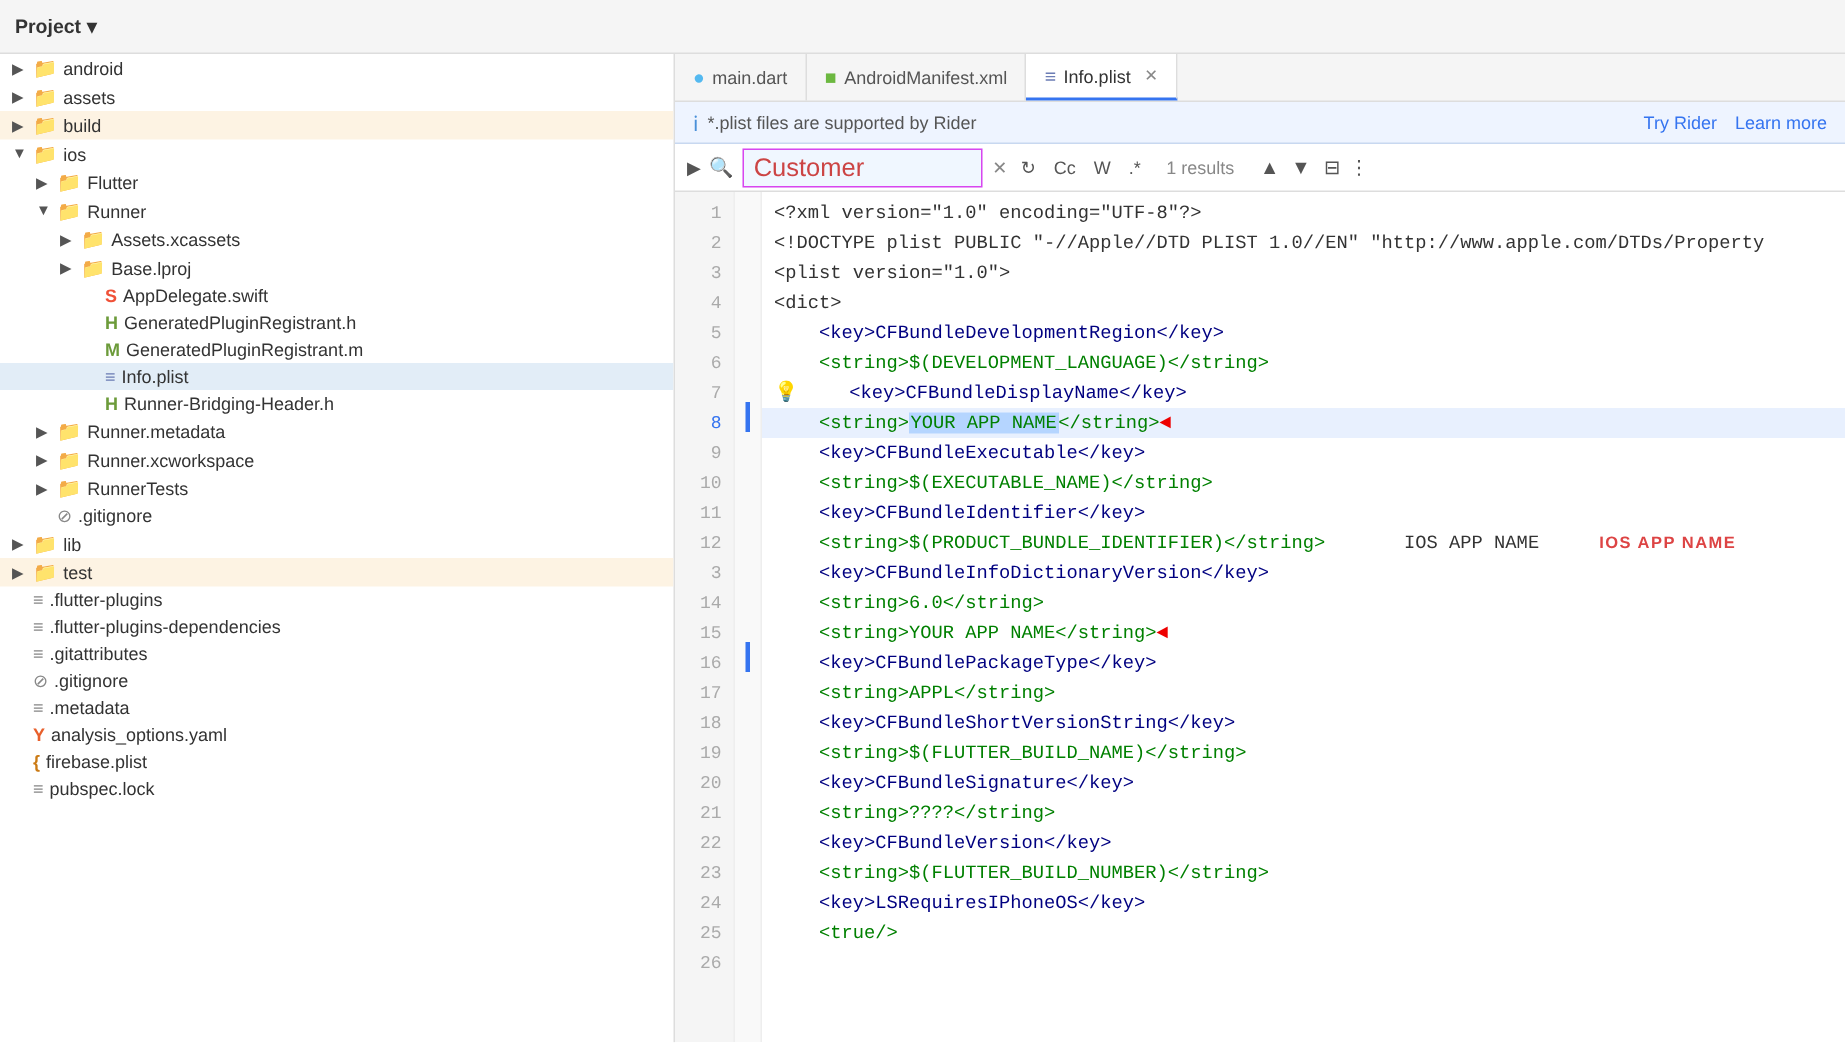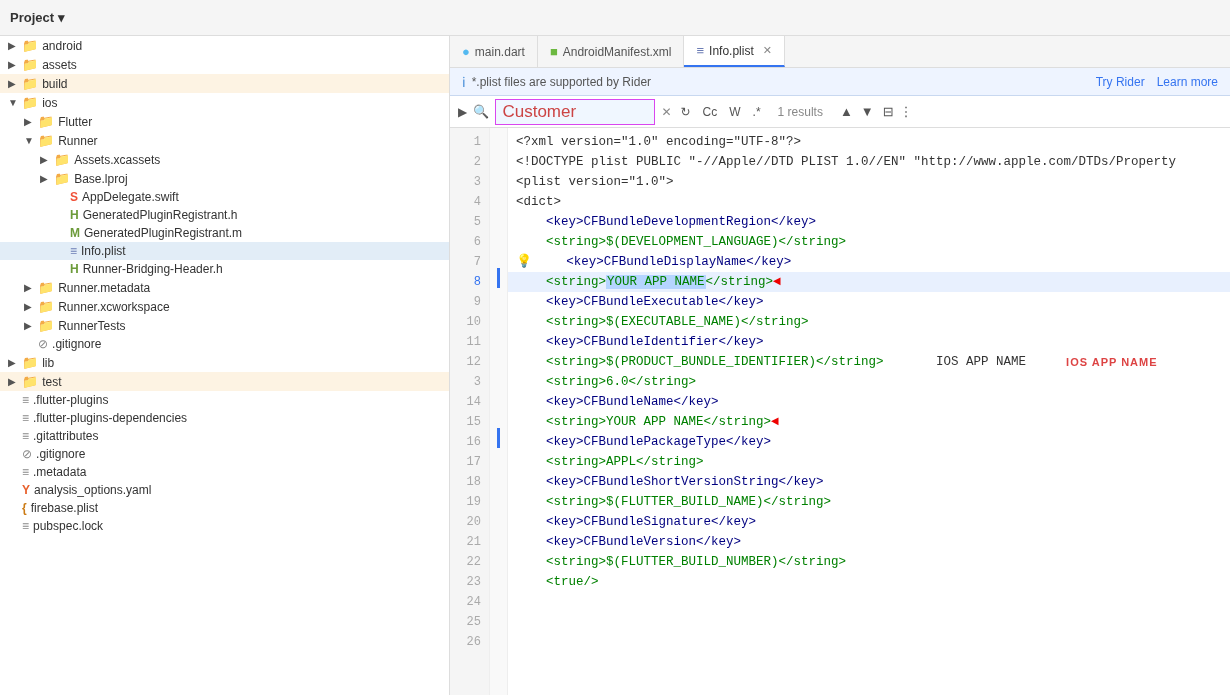--- a/index.html
+++ b/index.html
@@ -361,24 +361,24 @@
           </div>
           <div class="code-line" style="position: relative;">
             <span class="xml-key">&nbsp;&nbsp;&nbsp;&nbsp;&lt;key&gt;CFBundleIdentifier&lt;/key&gt;</span>
           </div>
           <div class="code-line" style="position: relative;">
             <span class="xml-string">&nbsp;&nbsp;&nbsp;&nbsp;&lt;string&gt;$(PRODUCT_BUNDLE_IDENTIFIER)&lt;/string&gt;</span>
             <span class="ios-label-inline">&nbsp;&nbsp;&nbsp;&nbsp;&nbsp;&nbsp;&nbsp;IOS APP NAME</span>
             <span style="color: rgb(221, 68, 68); font-family: Arial, sans-serif; font-size: 11px; font-weight: 700; letter-spacing: 1px; margin-left: 40px;">IOS APP NAME</span>
           </div>
           <div class="code-line" style="position: relative;">
+            <span class="xml-key">&nbsp;&nbsp;&nbsp;&nbsp;&lt;key&gt;CFBundleInfoDictionaryVersion&lt;/key&gt;</span>
+          </div>
+          <div class="code-line" style="position: relative;">
             <span class="xml-string">&nbsp;&nbsp;&nbsp;&nbsp;&lt;string&gt;6.0&lt;/string&gt;</span>
-          </div>
-          <div class="code-line" style="position: relative;">
-            <span class="xml-key">&nbsp;&nbsp;&nbsp;&nbsp;&lt;key&gt;CFBundleName&lt;/key&gt;</span>
           </div>
           <div class="code-line line-16" style="position: relative;">
             <span class="xml-string">&nbsp;&nbsp;&nbsp;&nbsp;&lt;string&gt;YOUR APP NAME&lt;/string&gt;</span> 
             <span class="annotation">◄&nbsp;&nbsp;&nbsp;&nbsp;&nbsp;&nbsp;&nbsp;&nbsp;&nbsp;&nbsp;&nbsp;&nbsp;&nbsp;&nbsp;&nbsp;&nbsp;&nbsp;&nbsp;&nbsp;&nbsp;&nbsp;&nbsp;&nbsp;&nbsp;&nbsp;&nbsp;&nbsp;&nbsp;&nbsp;&nbsp;&nbsp;&nbsp;&nbsp;&nbsp;&nbsp;&nbsp;&nbsp;&nbsp;&nbsp;&nbsp;&nbsp;&nbsp;&nbsp;&nbsp;&nbsp;&nbsp;&nbsp;&nbsp;&nbsp;&nbsp;&nbsp;&nbsp;&nbsp;&nbsp;&nbsp;&nbsp;&nbsp;&nbsp;&nbsp;&nbsp;&nbsp;&nbsp;&nbsp;&nbsp;&nbsp;&nbsp;&nbsp;</span>
           </div>
           <div class="code-line" style="position: relative;">
             <span class="xml-key">&nbsp;&nbsp;&nbsp;&nbsp;&lt;key&gt;CFBundlePackageType&lt;/key&gt;</span>
           </div>
           <div class="code-line" style="position: relative;">
             <span class="xml-string">&nbsp;&nbsp;&nbsp;&nbsp;&lt;string&gt;APPL&lt;/string&gt;</span>
@@ -386,24 +386,30 @@
           <div class="code-line" style="position: relative;">
             <span class="xml-key">&nbsp;&nbsp;&nbsp;&nbsp;&lt;key&gt;CFBundleShortVersionString&lt;/key&gt;</span>
           </div>
           <div class="code-line" style="position: relative;">
             <span class="xml-string">&nbsp;&nbsp;&nbsp;&nbsp;&lt;string&gt;$(FLUTTER_BUILD_NAME)&lt;/string&gt;</span>
           </div>
           <div class="code-line" style="position: relative;">
             <span class="xml-key">&nbsp;&nbsp;&nbsp;&nbsp;&lt;key&gt;CFBundleSignature&lt;/key&gt;</span>
           </div>
           <div class="code-line" style="position: relative;">
+            <span class="xml-string">&nbsp;&nbsp;&nbsp;&nbsp;&lt;string&gt;????&lt;/string&gt;</span>
+          </div>
+          <div class="code-line" style="position: relative;">
             <span class="xml-key">&nbsp;&nbsp;&nbsp;&nbsp;&lt;key&gt;CFBundleVersion&lt;/key&gt;</span>
           </div>
           <div class="code-line" style="position: relative;">
             <span class="xml-string">&nbsp;&nbsp;&nbsp;&nbsp;&lt;string&gt;$(FLUTTER_BUILD_NUMBER)&lt;/string&gt;</span>
+          </div>
+          <div class="code-line" style="position: relative;">
+            <span class="xml-key">&nbsp;&nbsp;&nbsp;&nbsp;&lt;key&gt;LSRequiresIPhoneOS&lt;/key&gt;</span>
           </div>
           <div class="code-line" style="position: relative;">
             <span class="xml-string">&nbsp;&nbsp;&nbsp;&nbsp;&lt;true/&gt;</span>
           </div>
         </div>
     </div>
 
   </div>
 </div>
 

